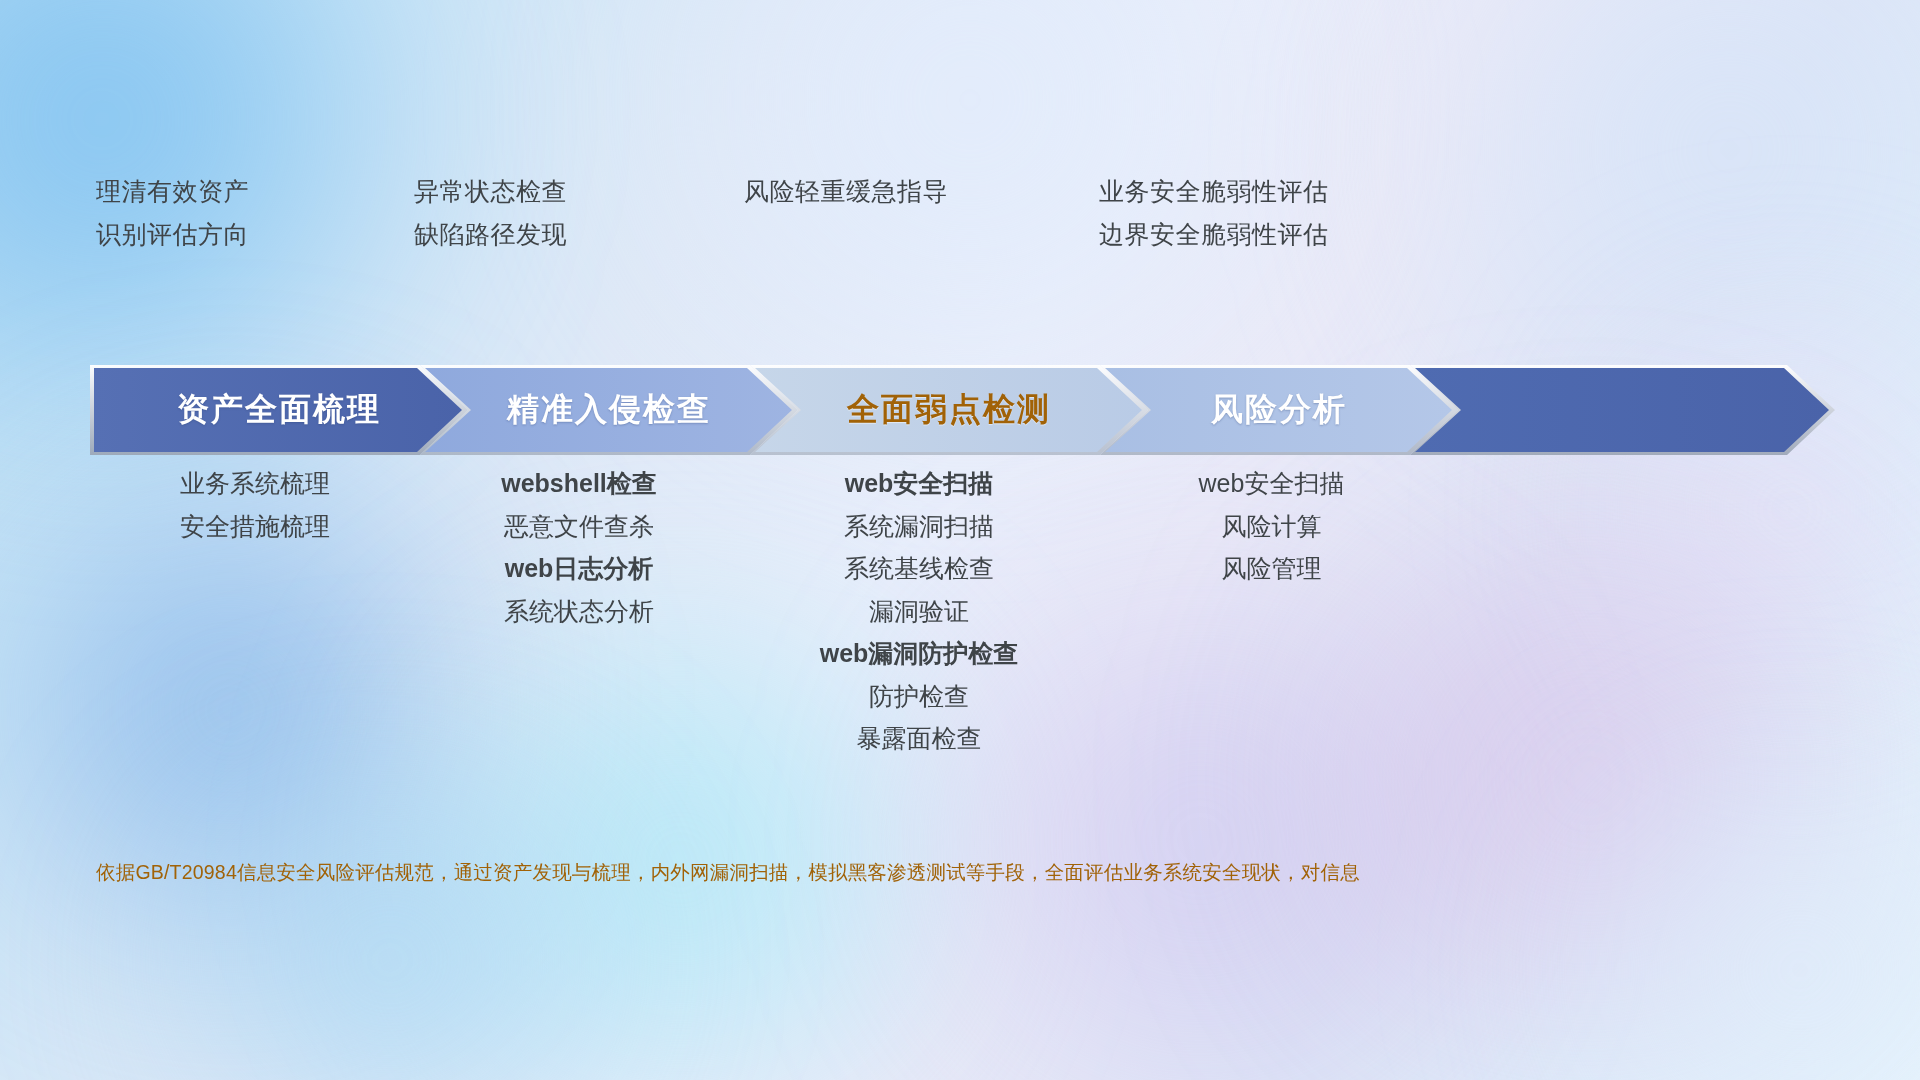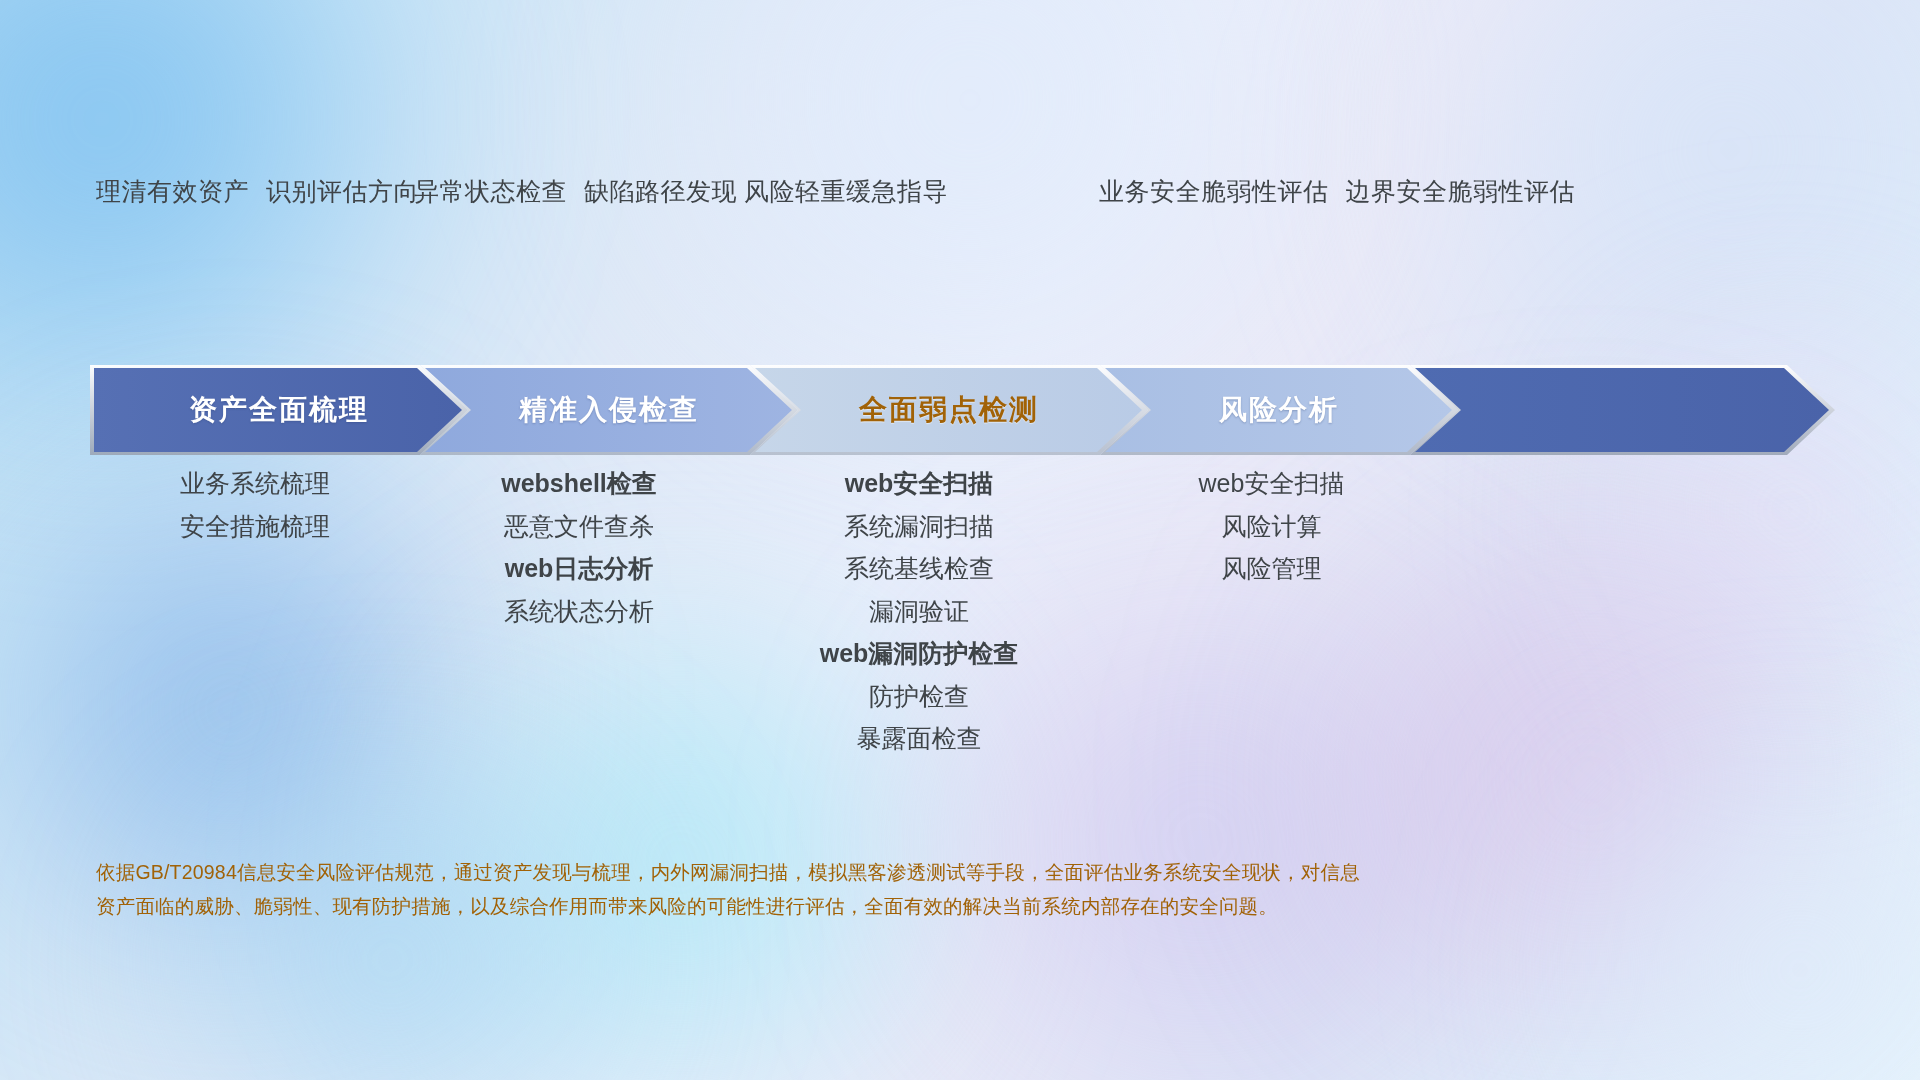--- a/index.html
+++ b/index.html
@@ -44,38 +44,38 @@
        background:radial-gradient(circle at 50% 50%, rgba(233,223,247,.75), rgba(233,223,247,0) 70%); }
 
   
   #content{ position:absolute; inset:0; }
 
   
   .top-labels{
     position:absolute; left:96px; top:178px; width:1740px;
     display:flex;
   }
-  .top-col{ display:flex; flex-direction:row; align-items:flex-start; gap:17px; }
+  .top-col{ display:flex; flex-direction:column; align-items:flex-start; gap:17px; }
   .top-col .t{
     font-size:25px; color:#3f4448; letter-spacing:.5px; white-space:nowrap;
     line-height:1.05;
   }
 
   
   .chev-band{
     position:absolute; left:90px; top:365px; height:90px; width:1745px;
   }
   .chev{
     position:absolute; top:0; height:90px;
     display:flex; align-items:center; justify-content:center;
   }
   .chev .shape{ position:absolute; inset:0; }
   .chev .lbl{
     position:relative; z-index:3;
-    font-size:28px; font-weight:bold; letter-spacing:2px; white-space:nowrap;
+    font-size:32px; font-weight:bold; letter-spacing:2px; white-space:nowrap;
   }
   .lbl-light{ color:#ffffff; text-shadow:0 1px 2px rgba(40,60,110,.30); }
   .lbl-dark{ color:#a16207; text-shadow:0 1px 1px rgba(255,255,255,.55); }
 
   
   .bot-lists{
     position:absolute; left:96px; top:470px; width:1740px; display:flex;
   }
   .bot-col{ display:flex; flex-direction:column; align-items:center; gap:15px; }
   .bot-col .t{
@@ -240,16 +240,15 @@
     </div>
     <div class="bot-col" style="width:355px">
       <div class="t">web安全扫描</div>
       <div class="t">风险计算</div>
       <div class="t">风险管理</div>
     </div>
   </div>
 
   <div class="footer">
     <p>依据GB/T20984信息安全风险评估规范，通过资产发现与梳理，内外网漏洞扫描，模拟黑客渗透测试等手段，全面评估业务系统安全现状，对信息</p>
-    <p>资产面临的威胁、脆弱性、现有防护措施，以及综合作用而带来风险的可能性进行评估，全面有效的解决当前系统内部存在的安全问题。</p>
   </div>
 
 </div>
 
 </body></html>

